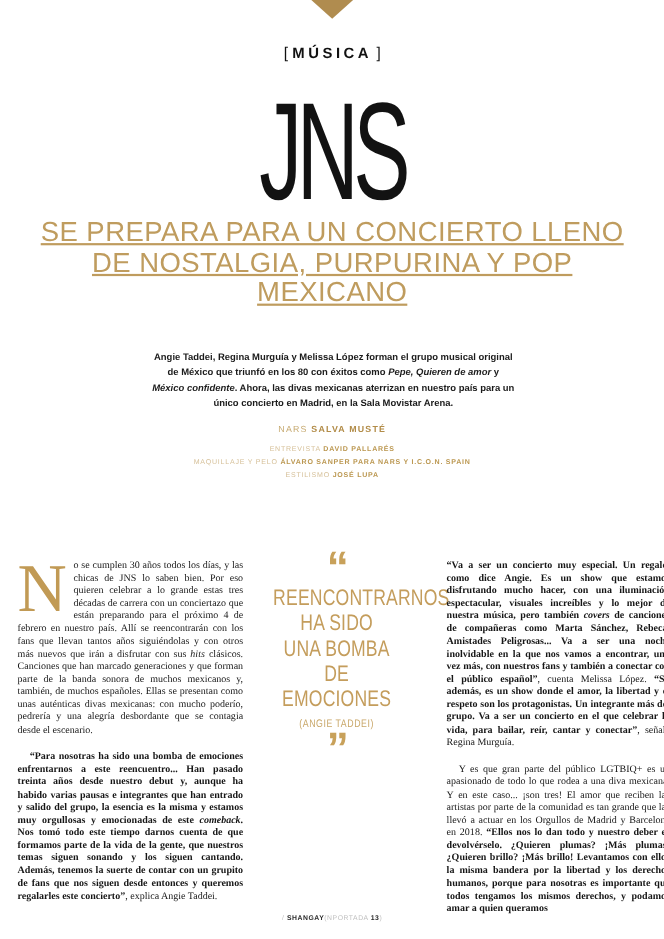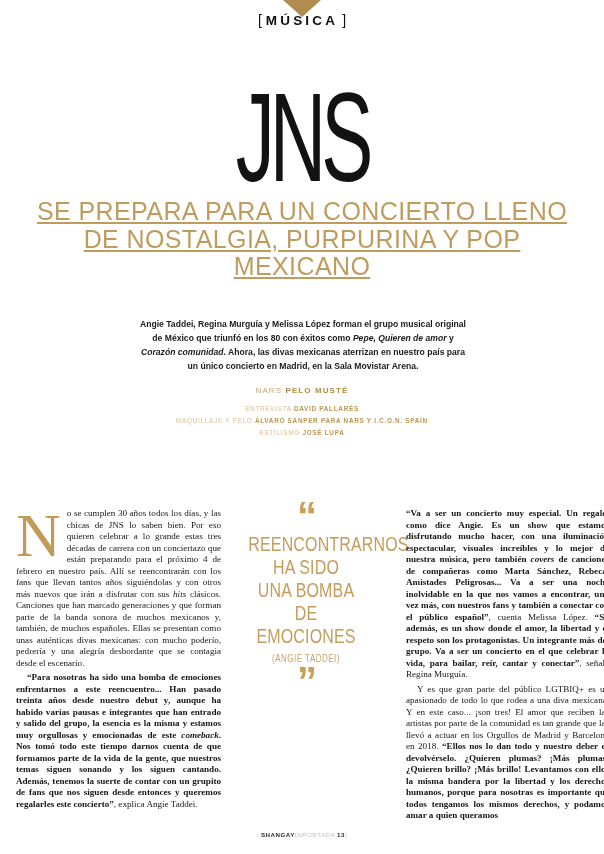--- a/index.html
+++ b/index.html
@@ -24,21 +24,21 @@
     left: 50%;
     transform: translateX(-50%);
     width: 0;
     height: 0;
     border-left: 19px solid transparent;
     border-right: 19px solid transparent;
     border-top: 17px solid #b08c4f;
   }
   .kicker {
     position: absolute;
-    top: 12px;
+    top: 40px;
     left: 0;
     width: 100%;
     text-align: center;
     font-family: "Liberation Sans", sans-serif;
     font-weight: 700;
     font-size: 13.5px;
     letter-spacing: 3.2px;
     color: #111111;
   }
   .kicker .brk {
@@ -136,21 +136,21 @@
     font-size: 9.1px;
     line-height: 1.265;
     text-align: justify;
     hyphens: auto;
     color: #161616;
   }
   .col-left  { left: 16px;  width: 205px; }
   .col-right { left: 406px; width: 203px; }
 
   .col p { margin: 0; }
-  .col p + p { text-indent: 11px; margin-top: 3px; }
+  .col p + p { text-indent: 11px; margin-top: 13px; }
   .col i { font-style: italic; }
   .col b { font-weight: 700; }
 
   
   .dropcap {
     float: left;
     font-family: "Liberation Serif", serif;
     font-weight: 400;
     font-size: 62px;
     line-height: 0.76;
@@ -223,25 +223,25 @@
 <div class="kicker">
   <span class="brk">[</span><span>MÚSICA</span><span class="brk">]</span>
 </div>
 
 <div class="logo-wrap">
   <div class="logo">JNS</div>
 </div>
 
 <div class="headline">SE PREPARA PARA UN CONCIERTO LLENO DE NOSTALGIA, PURPURINA Y POP MEXICANO</div>
 
-<div class="standfirst"><span>Angie Taddei, Regina Murguía y Melissa López forman el grupo musical original de México que triunfó en los 80 con éxitos como </span><i>Pepe, Quieren de amor</i><span> y </span><i>Corazón comunidad</i><span>. Ahora, las divas mexicanas aterrizan en nuestro país para un único concierto en Madrid, en la Sala Movistar Arena.</span></div>
+<div class="standfirst"><span>Angie Taddei, Regina Murguía y Melissa López forman el grupo musical original de México que triunfó en los 80 con éxitos como </span><i>Pepe, Quieren de amor</i><span> y </span><i>México confidente</i><span>. Ahora, las divas mexicanas aterrizan en nuestro país para un único concierto en Madrid, en la Sala Movistar Arena.</span></div>
 
 <div class="photo-credit">
   <span>NARS</span>
-  <b>PELO MUSTÉ</b>
+  <b>SALVA MUSTÉ</b>
 </div>
 
 <div class="credits">
   <div><span>ENTREVISTA</span> <b>DAVID PALLARÉS</b></div>
   <div><span>MAQUILLAJE Y PELO</span> <b>ÁLVARO SANPER PARA NARS Y I.C.O.N. SPAIN</b></div>
   <div><span>ESTILISMO</span> <b>JOSÉ LUPA</b></div>
 </div>
 
 <div class="col col-left">
   <p><span class="dropcap">N</span><span>o se cumplen 30 años todos los días, y las chicas de JNS lo saben bien. Por eso quieren celebrar a lo grande estas tres décadas de carrera con un conciertazo que están preparando para el próximo 4 de febrero en nuestro país. Allí se reencontrarán con los fans que llevan tantos años siguiéndolas y con otros más nuevos que irán a disfrutar con sus </span><i>hits</i><span> clásicos. Canciones que han marcado generaciones y que forman parte de la banda sonora de muchos mexicanos y, también, de muchos españoles. Ellas se presentan como unas auténticas divas mexicanas: con mucho poderío, pedrería y una alegría desbordante que se contagia desde el escenario.</span></p>

